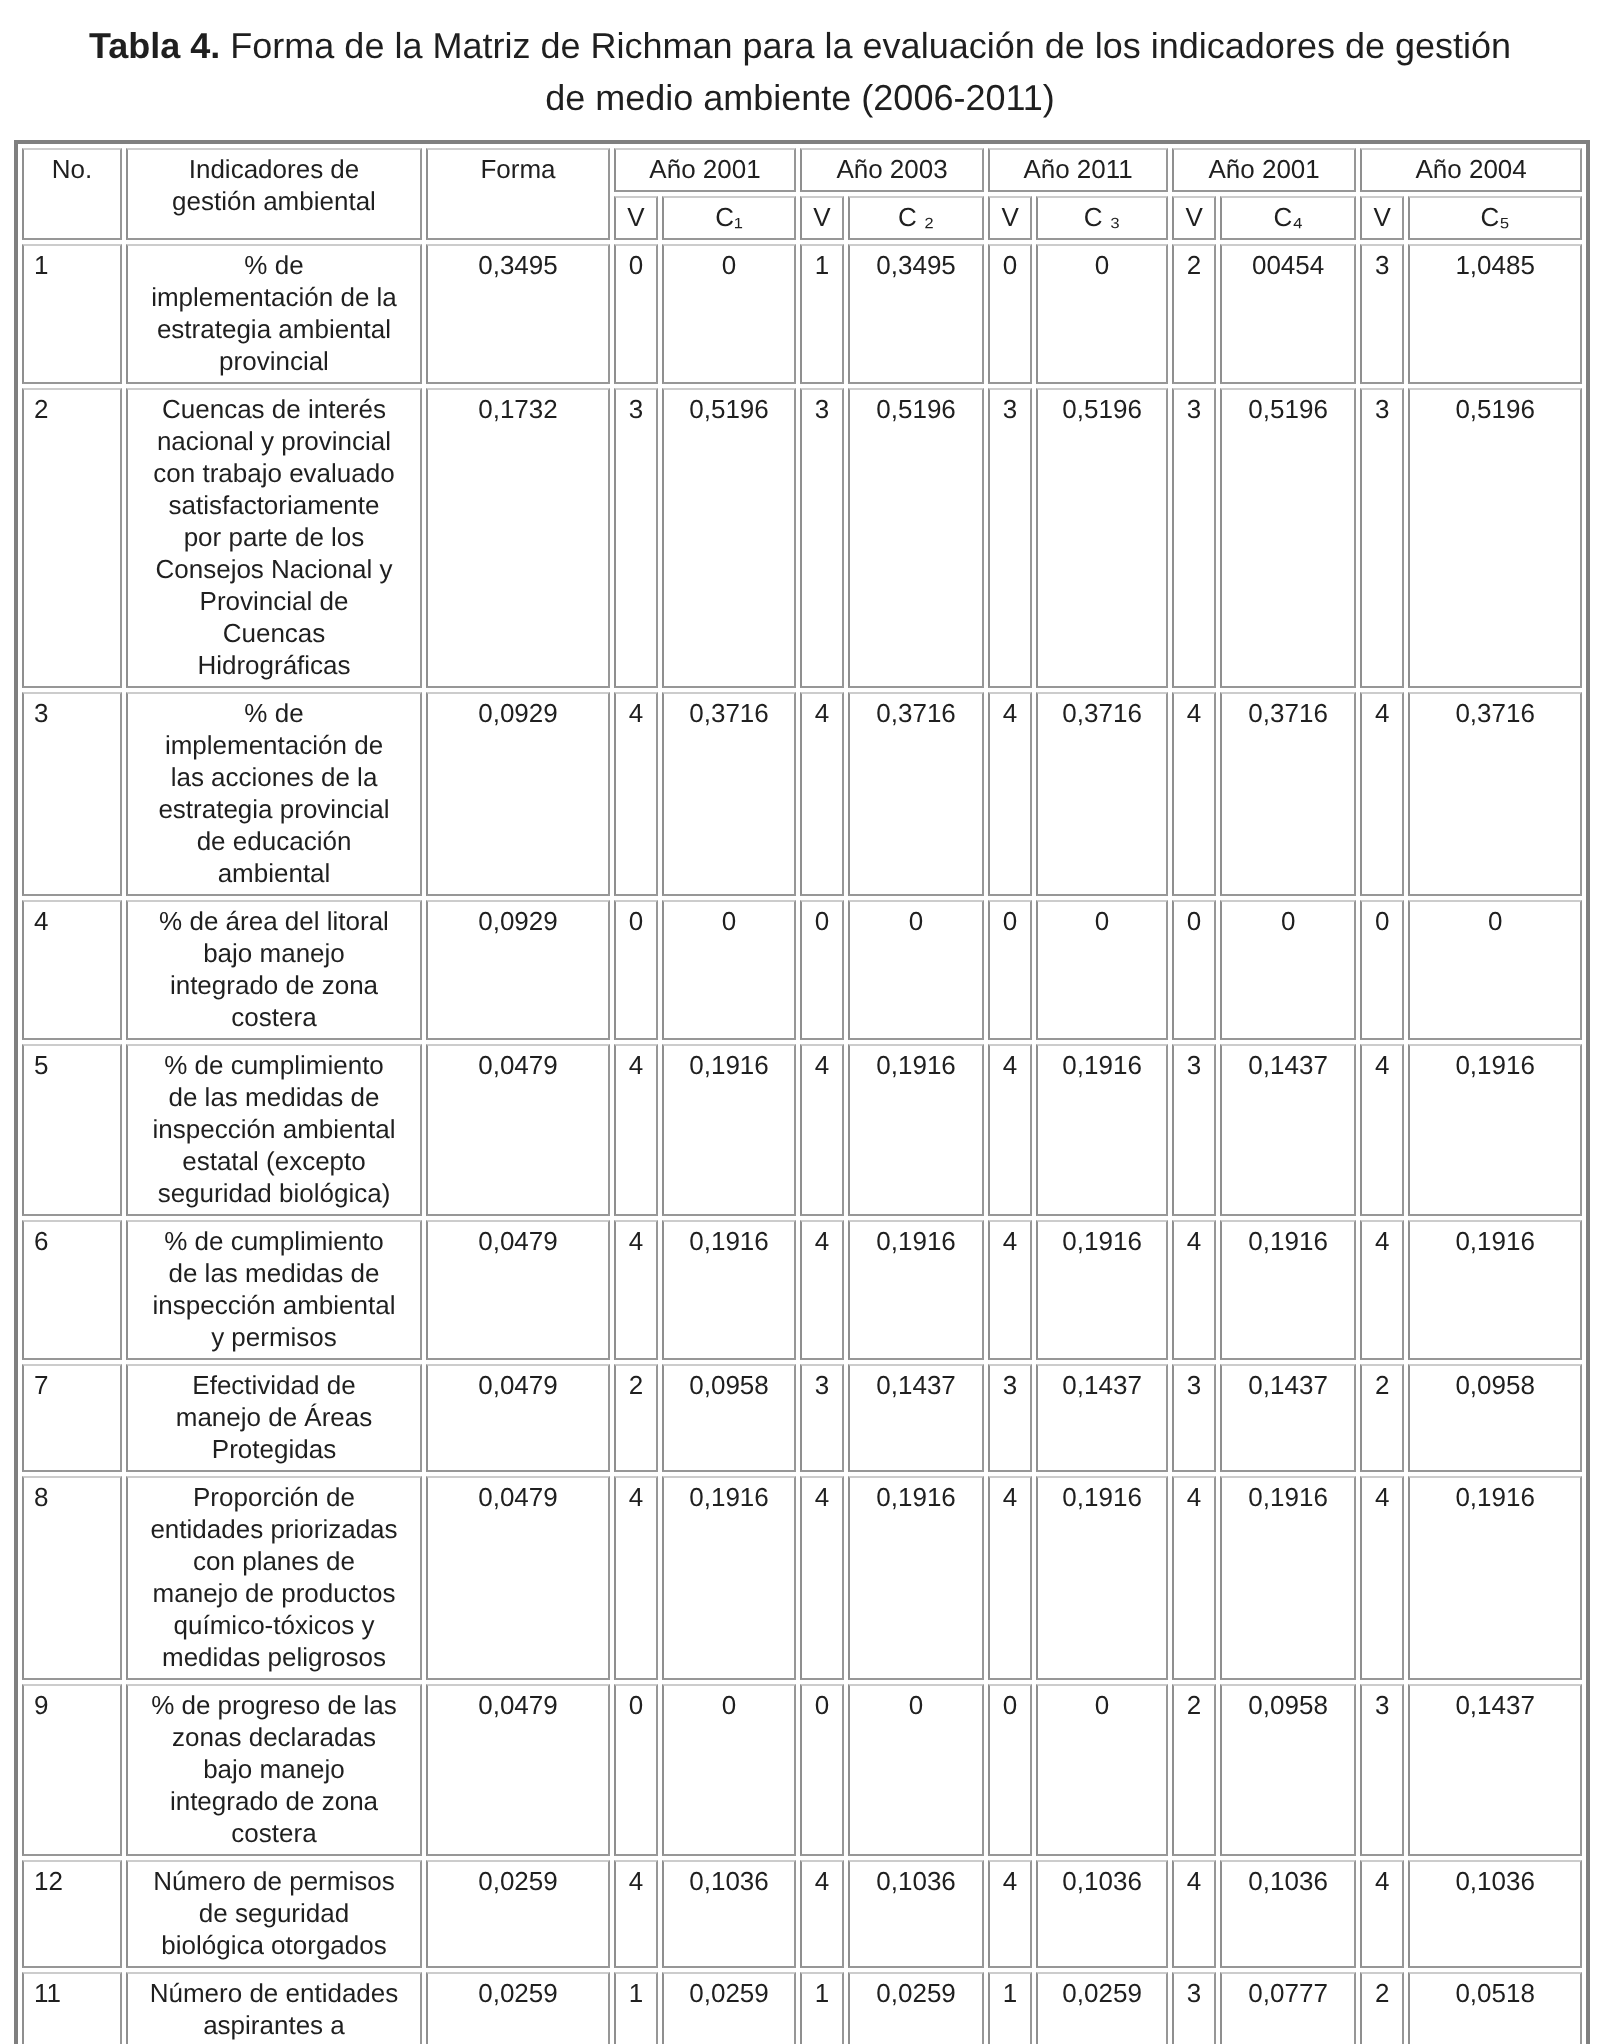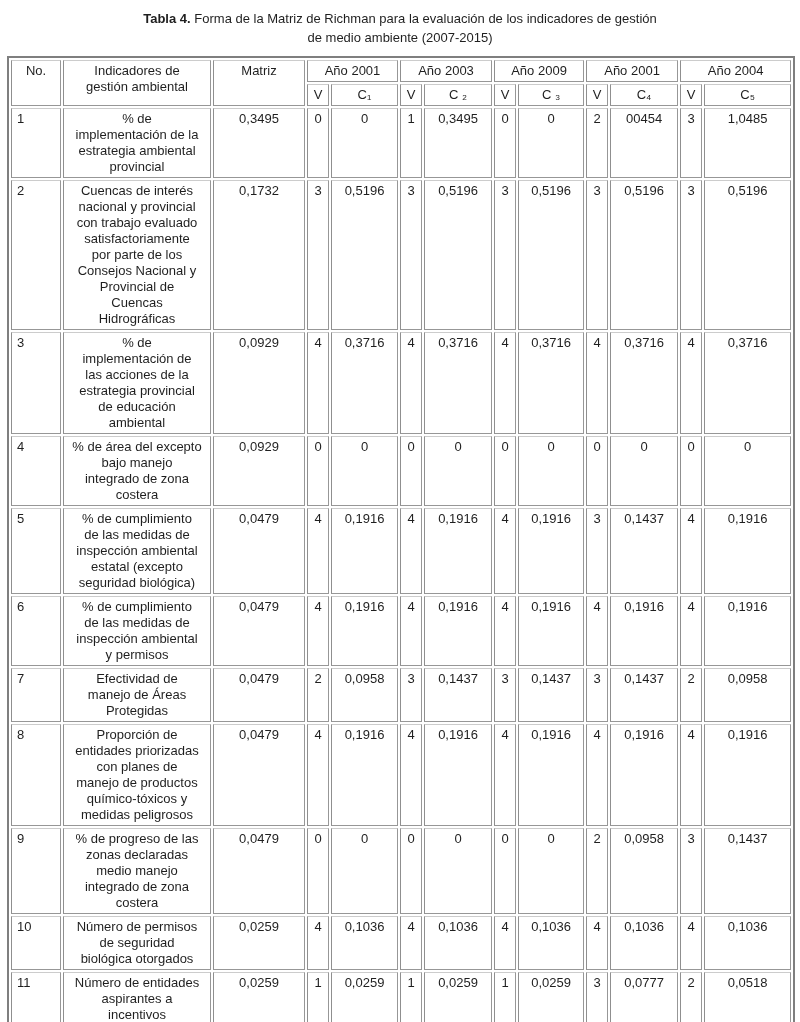--- a/index.html
+++ b/index.html
@@ -10,21 +10,21 @@
   }
   .page {
     width: 800px;
     min-height: 1022px;
     box-sizing: border-box;
     padding: 8px 7px 0 7px;
     background: #ffffff;
   }
   .title {
     text-align: center;
-    font-size: 13px;
+    font-size: 18px;
     line-height: 1.45;
     margin: 2px 0 8px 0;
   }
   .title b { font-weight: bold; }
 
   table.matrix {
     table-layout: fixed;
     width: 788px;
     box-sizing: border-box;
     border-collapse: separate;
@@ -60,21 +60,21 @@
   td.no {
     text-align: left;
     padding-left: 5px;
   }
 </style>
 </head>
 <body>
 
 <div class="page">
 
-  <div class="title"><b>Tabla 4.</b> <span>Forma de la Matriz de Richman para la evaluación de los indicadores de gestión</span><br><span>de medio ambiente (2007-2015)</span></div>
+  <div class="title"><b>Tabla 4.</b> <span>Forma de la Matriz de Richman para la evaluación de los indicadores de gestión</span><br><span>de medio ambiente (2006-2011)</span></div>
 
   <table class="matrix">
     <colgroup>
       <col class="c-no">
         <col class="c-ind">
         <col class="c-wt">
       <col class="c-v">
         <col class="c-c1">
       <col class="c-v">
         <col class="c-c2">
@@ -83,24 +83,24 @@
       <col class="c-v">
         <col class="c-c4">
       <col class="c-v">
         <col class="c-c5">
     </colgroup>
     <thead>
       <tr>
         <th rowspan="2">No.</th>
         <th rowspan="2">Indicadores de
 gestión ambiental</th>
-        <th rowspan="2">Matriz</th>
+        <th rowspan="2">Forma</th>
         <th colspan="2">Año 2001</th>
         <th colspan="2">Año 2003</th>
-        <th colspan="2">Año 2009</th>
+        <th colspan="2">Año 2011</th>
         <th colspan="2">Año 2001</th>
         <th colspan="2">Año 2004</th>
       </tr>
       <tr>
         <th>V</th>
         <th>C₁</th>
         <th>V</th>
         <th>C ₂</th>
         <th>V</th>
         <th>C ₃</th>
@@ -167,21 +167,21 @@
           <td class="c">0,3716</td>
           <td class="v">4</td>
           <td class="c">0,3716</td>
           <td class="v">4</td>
           <td class="c">0,3716</td>
           <td class="v">4</td>
           <td class="c">0,3716</td>
         </tr>
         <tr>
           <td class="no">4</td>
-          <td class="ind">% de área del excepto
+          <td class="ind">% de área del litoral
 bajo manejo
 integrado de zona
 costera</td>
           <td class="wt">0,0929</td>
           <td class="v">0</td>
           <td class="c">0</td>
           <td class="v">0</td>
           <td class="c">0</td>
           <td class="v">0</td>
           <td class="c">0</td>
@@ -261,37 +261,37 @@
           <td class="c">0,1916</td>
           <td class="v">4</td>
           <td class="c">0,1916</td>
           <td class="v">4</td>
           <td class="c">0,1916</td>
         </tr>
         <tr>
           <td class="no">9</td>
           <td class="ind">% de progreso de las
 zonas declaradas
-medio manejo
+bajo manejo
 integrado de zona
 costera</td>
           <td class="wt">0,0479</td>
           <td class="v">0</td>
           <td class="c">0</td>
           <td class="v">0</td>
           <td class="c">0</td>
           <td class="v">0</td>
           <td class="c">0</td>
           <td class="v">2</td>
           <td class="c">0,0958</td>
           <td class="v">3</td>
           <td class="c">0,1437</td>
         </tr>
         <tr>
-          <td class="no">10</td>
+          <td class="no">12</td>
           <td class="ind">Número de permisos
 de seguridad
 biológica otorgados</td>
           <td class="wt">0,0259</td>
           <td class="v">4</td>
           <td class="c">0,1036</td>
           <td class="v">4</td>
           <td class="c">0,1036</td>
           <td class="v">4</td>
           <td class="c">0,1036</td>

